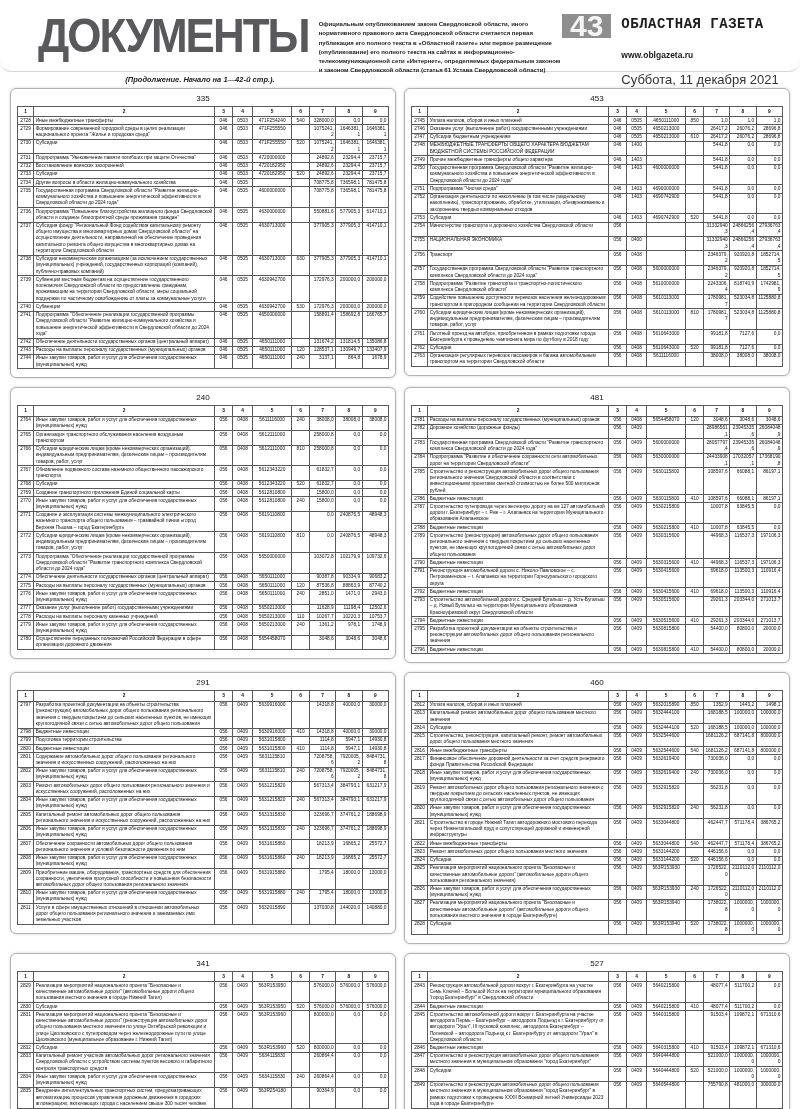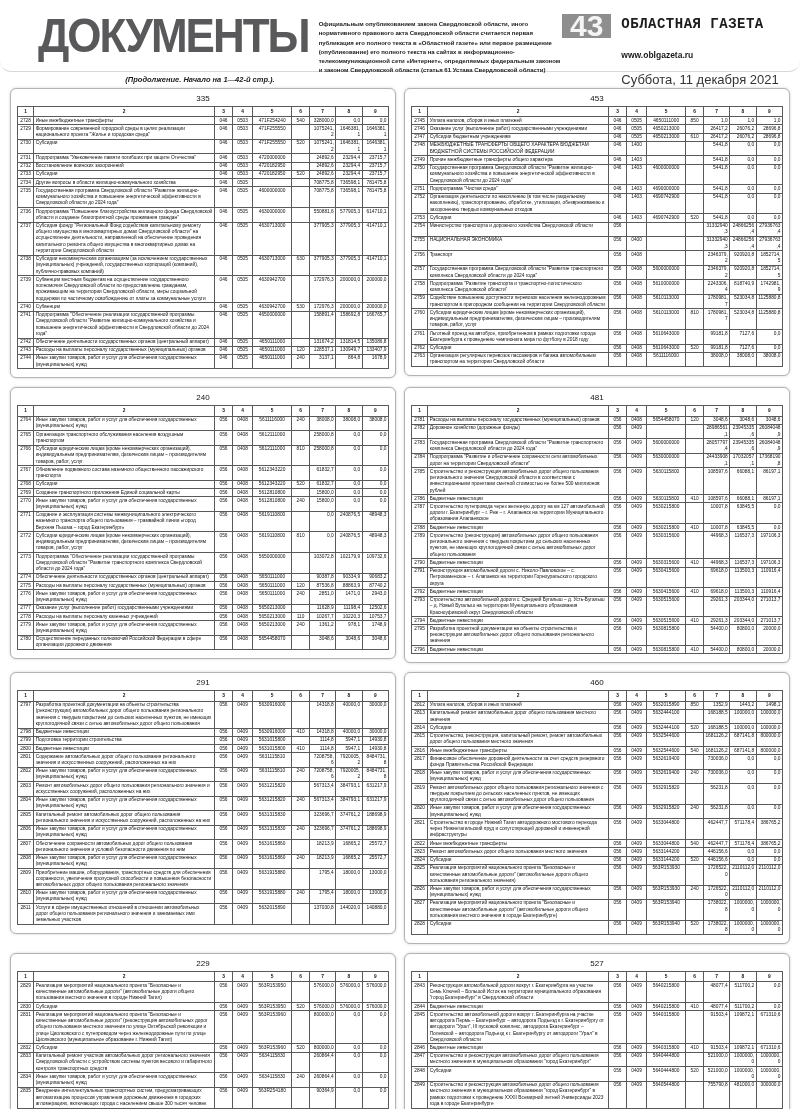--- a/index.html
+++ b/index.html
@@ -1281,21 +1281,21 @@
               <td class="c5">563R153940</td>
               <td class="c6">520</td>
               <td class="amt">1738022,8</td>
               <td class="amt">1000000,0</td>
               <td class="amt">1000000,0</td>
             </tr>
           </tbody>
         </table>
     </section>
     <section class="block">
-      <div class="tnum">229</div>
+      <div class="tnum">341</div>
       <table class="btable">
           <thead>
             <tr>
               <th class="c1">1</th>
               <th class="c2">2</th>
               <th class="c3">3</th>
               <th class="c4">4</th>
               <th class="c5">5</th>
               <th class="c6">6</th>
               <th class="amt">7</th>

